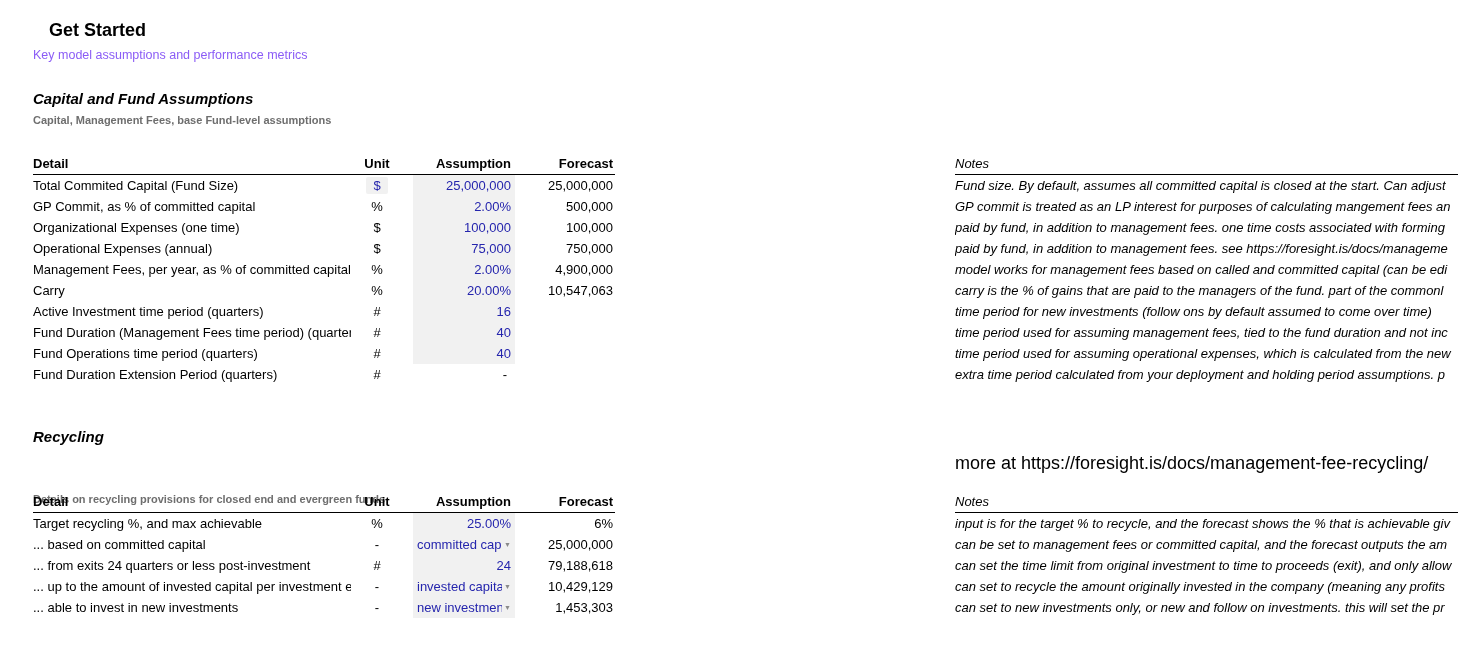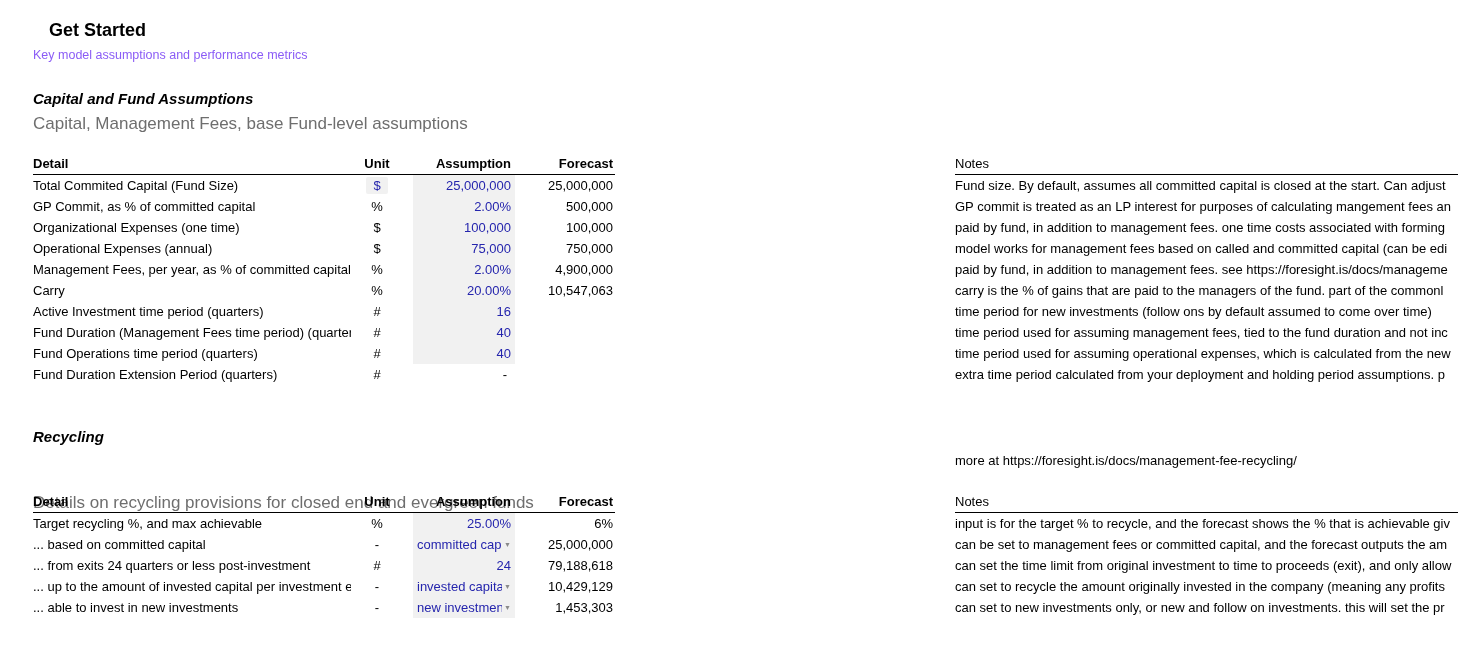--- a/index.html
+++ b/index.html
@@ -5,27 +5,27 @@
   * { margin:0; padding:0; box-sizing:border-box; }
   html,body { width:1458px; height:654px; background:#ffffff; overflow:hidden; }
   body { font-family:"Liberation Sans", sans-serif; color:#000; position:relative; }
 
   .abs { position:absolute; }
 
   .page-title   { left:49px; top:20px;  font-size:18px; font-weight:bold; }
   .page-sub     { left:33px; top:48px;  font-size:12.5px; color:#8b5cf6; }
 
   .sec-title    { font-size:15px; font-weight:bold; font-style:italic; }
-  .sec-sub      { font-size:17px; color:#6e6e6e; }
+  .sec-sub      { font-size:11px; color:#6e6e6e;font-weight:bold; }
 
   .cap-title    { left:33px; top:90px;  }
   .cap-sub      { left:33px; top:114px; }
   .rec-title    { left:33px; top:428px; }
   .rec-sub      { left:33px; top:453px;margin-top:40px; }
-  .more-link    { left:955px; top:453px; font-size:13px; }
+  .more-link    { left:955px; top:453px; font-size:18px; }
 
   .table        { position:absolute; left:33px; width:582px; font-size:13px; }
   .tbl-cap      { top:155px; }
   .tbl-rec      { top:493px; }
 
   .thead        { display:flex; height:20px; line-height:18px; border-bottom:1px solid #000;font-weight:bold; }
   .trow         { display:flex; height:21px; line-height:21px; }
 
   .c-detail     { width:318px; white-space:nowrap; overflow:hidden; }
   .c-unit       { width:52px;  text-align:center; }
@@ -38,21 +38,21 @@
   .input        { background:#f1f1f1; color:#2525ad; }
   .plain-dash   { color:#000; padding-right:8px; }
 
   .dd           { display:flex; align-items:center; text-align:left; padding-left:4px; }
   .dd-text      { flex:1; white-space:nowrap; overflow:hidden; color:#2525ad; }
   .dd-arrow     { flex:none; font-size:7px; color:#8a8a8a; padding-left:2px; }
 
   .unit-badge   { display:inline-block; background:#f1f1f1; color:#2525ad;
                   border-radius:2px; line-height:17px; padding:0 7px; }
 
-  .notes        { position:absolute; left:955px; width:503px; font-size:13px; }
+  .notes        { position:absolute; left:955px; width:503px; font-size:13px;font-style:italic; }
   .nt-cap       { top:155px; }
   .nt-rec       { top:493px; }
   .notes-head   { height:20px; line-height:18px; border-bottom:1px solid #000; }
   .note-row     { height:21px; line-height:21px; white-space:nowrap; overflow:hidden; }
 </style>
 </head>
 <body>
 
 <div class="abs page-title">Get Started</div>
 <div class="abs page-sub">Key model assumptions and performance metrics</div>
@@ -139,22 +139,22 @@
     <div class="c-assume plain-dash">-</div>
     <div class="c-forecast"></div>
   </div>
 </div>
 
 <div class="notes nt-cap">
   <div class="notes-head">Notes</div>
   <div class="note-row">Fund size. By default, assumes all committed capital is closed at the start. Can adjust</div>
   <div class="note-row">GP commit is treated as an LP interest for purposes of calculating mangement fees an</div>
   <div class="note-row">paid by fund, in addition to management fees. one time costs associated with forming</div>
+  <div class="note-row">paid by fund, in addition to management fees. see https://foresight.is/docs/manageme</div>
   <div class="note-row">model works for management fees based on called and committed capital (can be edi</div>
-  <div class="note-row">paid by fund, in addition to management fees. see https://foresight.is/docs/manageme</div>
   <div class="note-row">carry is the % of gains that are paid to the managers of the fund. part of the commonl</div>
   <div class="note-row">time period for new investments (follow ons by default assumed to come over time)</div>
   <div class="note-row">time period used for assuming management fees, tied to the fund duration and not inc</div>
   <div class="note-row">time period used for assuming operational expenses, which is calculated from the new</div>
   <div class="note-row">extra time period calculated from your deployment and holding period assumptions. p</div>
 </div>
 
 <div class="abs sec-title rec-title">Recycling</div>
 <div class="abs sec-sub rec-sub">Details on recycling provisions for closed end and evergreen funds</div>
 <div class="abs more-link">more at https://foresight.is/docs/management-fee-recycling/</div>

